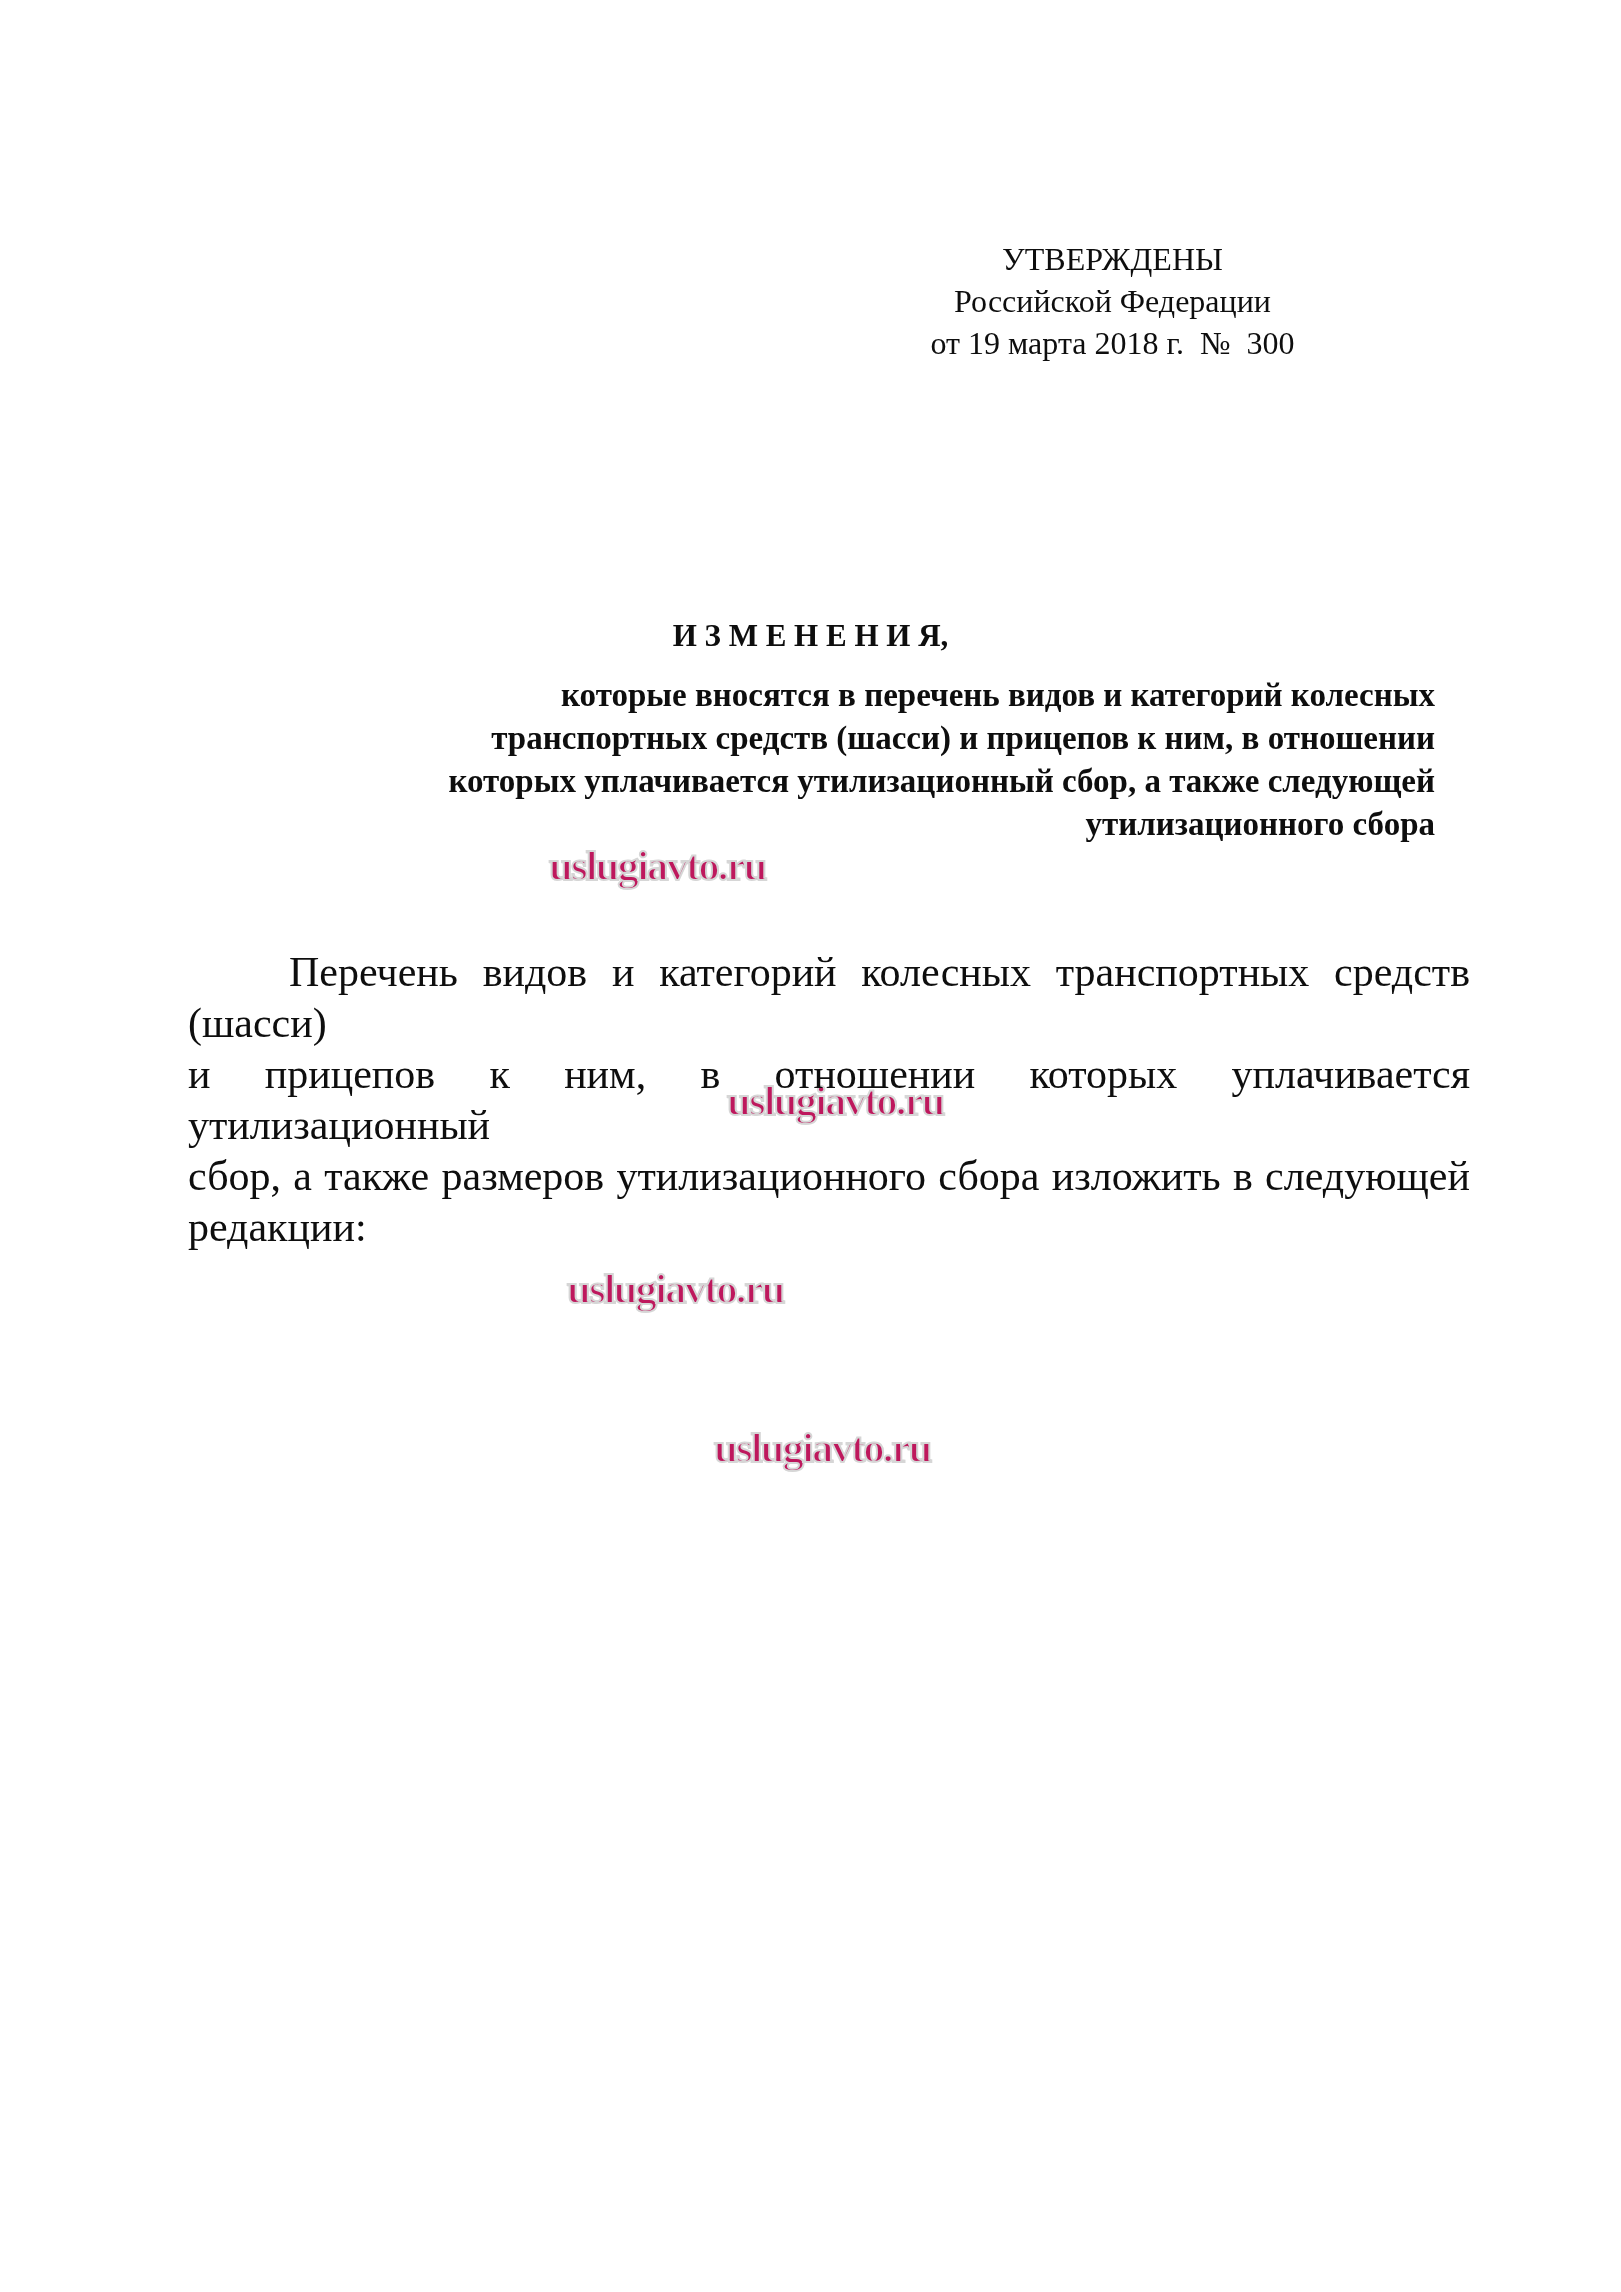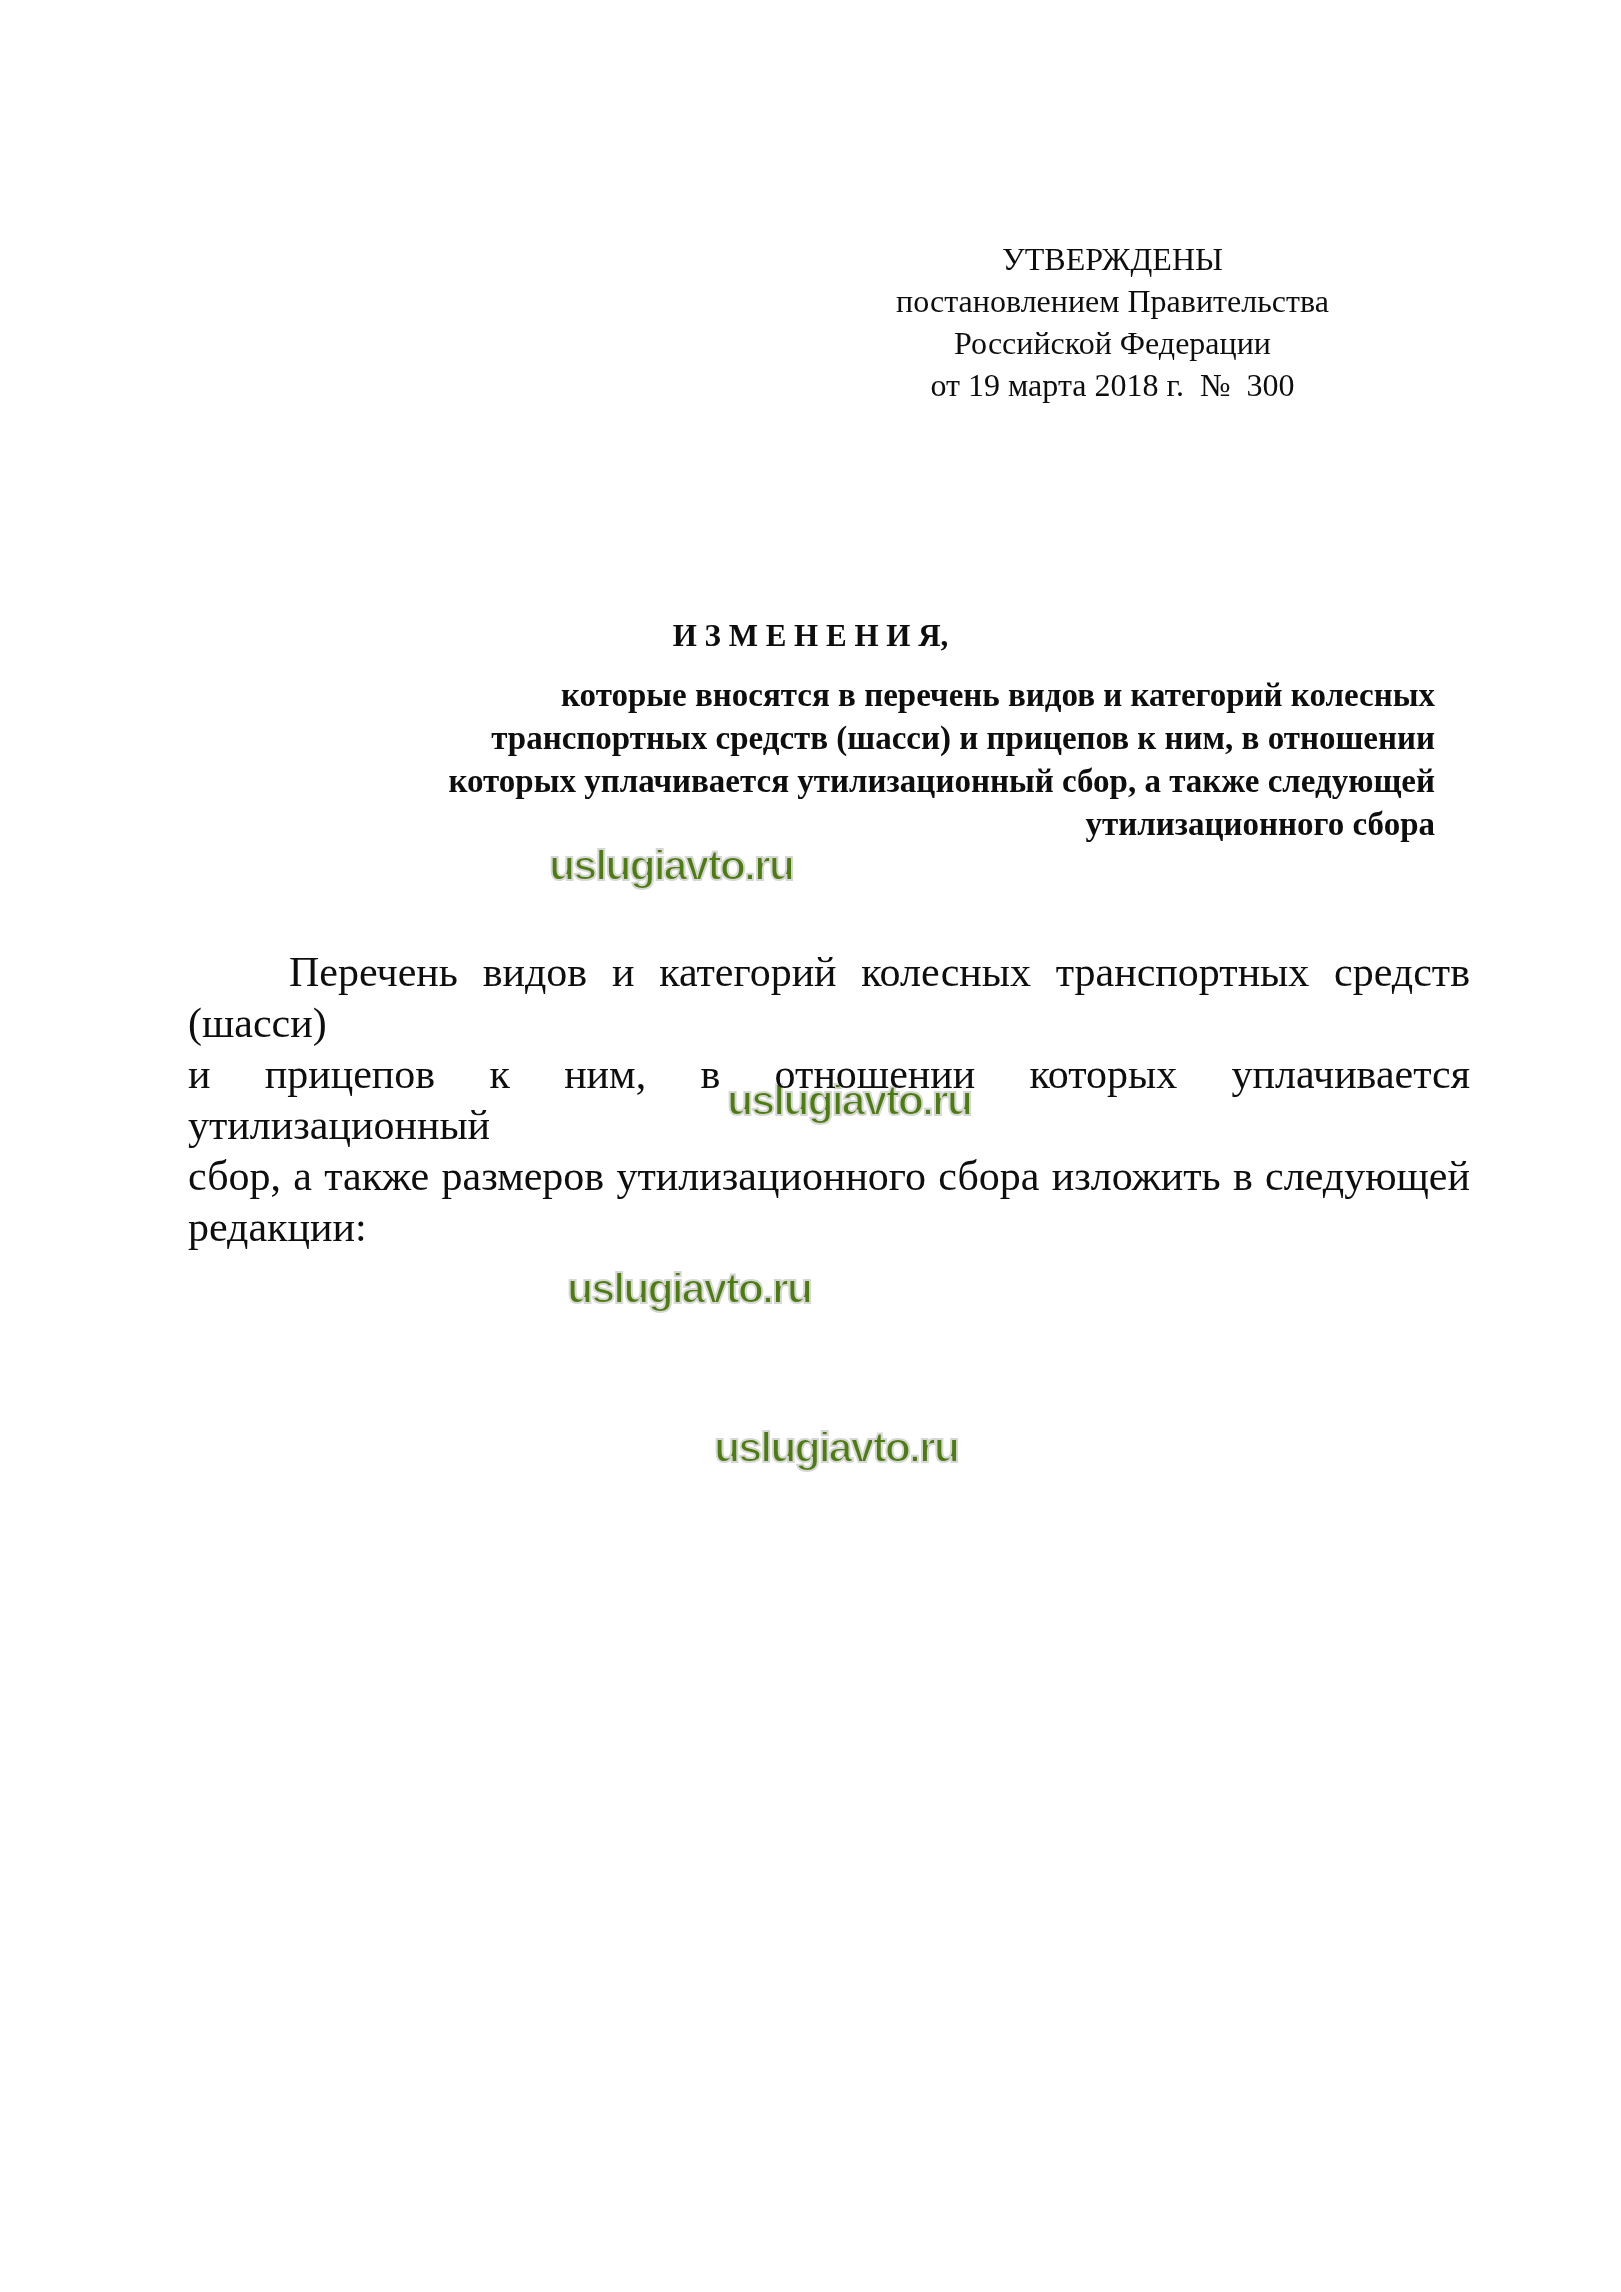--- a/index.html
+++ b/index.html
@@ -66,25 +66,25 @@
     text-align-last: justify;
   }
   .body-line.first-line { text-indent: 101px; }
   .body-line.last-line {
     text-align: left;
     text-align-last: left;
   }
 
   .watermark {
     position: absolute;
-    font-family: Liberation Sans, sans-serif;
+    font-family: Liberation Serif, serif;
     font-weight: 700;
     font-size: 43px;
     letter-spacing: -2px;
-    color: #4d7c0f;
+    color: #be185d;
     -webkit-text-stroke: 2px #d6d6d6;
     white-space: nowrap;
   }
   .wm-1 { left: 549px; top: 841px; }
   .wm-2 { left: 727px; top: 1076px; }
   .wm-3 { left: 567px; top: 1264px; }
   .wm-4 { left: 714px; top: 1423px; }
 </style>
 </head>
 <body>
@@ -95,21 +95,20 @@
     <span class="watermark wm-1">uslugiavto.ru</span>
     <span class="watermark wm-2">uslugiavto.ru</span>
     <span class="watermark wm-3">uslugiavto.ru</span>
     <span class="watermark wm-4">uslugiavto.ru</span>
   </div>
 
   <div class="layer-content">
 
     <div class="approval-block">
       <div class="approval-line">УТВЕРЖДЕНЫ</div>
-      <div class="approval-line">постановлением Правительства</div>
       <div class="approval-line">Российской Федерации</div>
       <div class="approval-line">от 19 марта 2018 г.  №  300</div>
     </div>
 
     <div class="doc-title">И З М Е Н Е Н И Я,</div>
 
     <div class="doc-subtitle">
       <div>которые вносятся в перечень видов и категорий колесных</div>
       <div>транспортных средств (шасси) и прицепов к ним, в отношении</div>
       <div>которых уплачивается утилизационный сбор, а также следующей</div>

